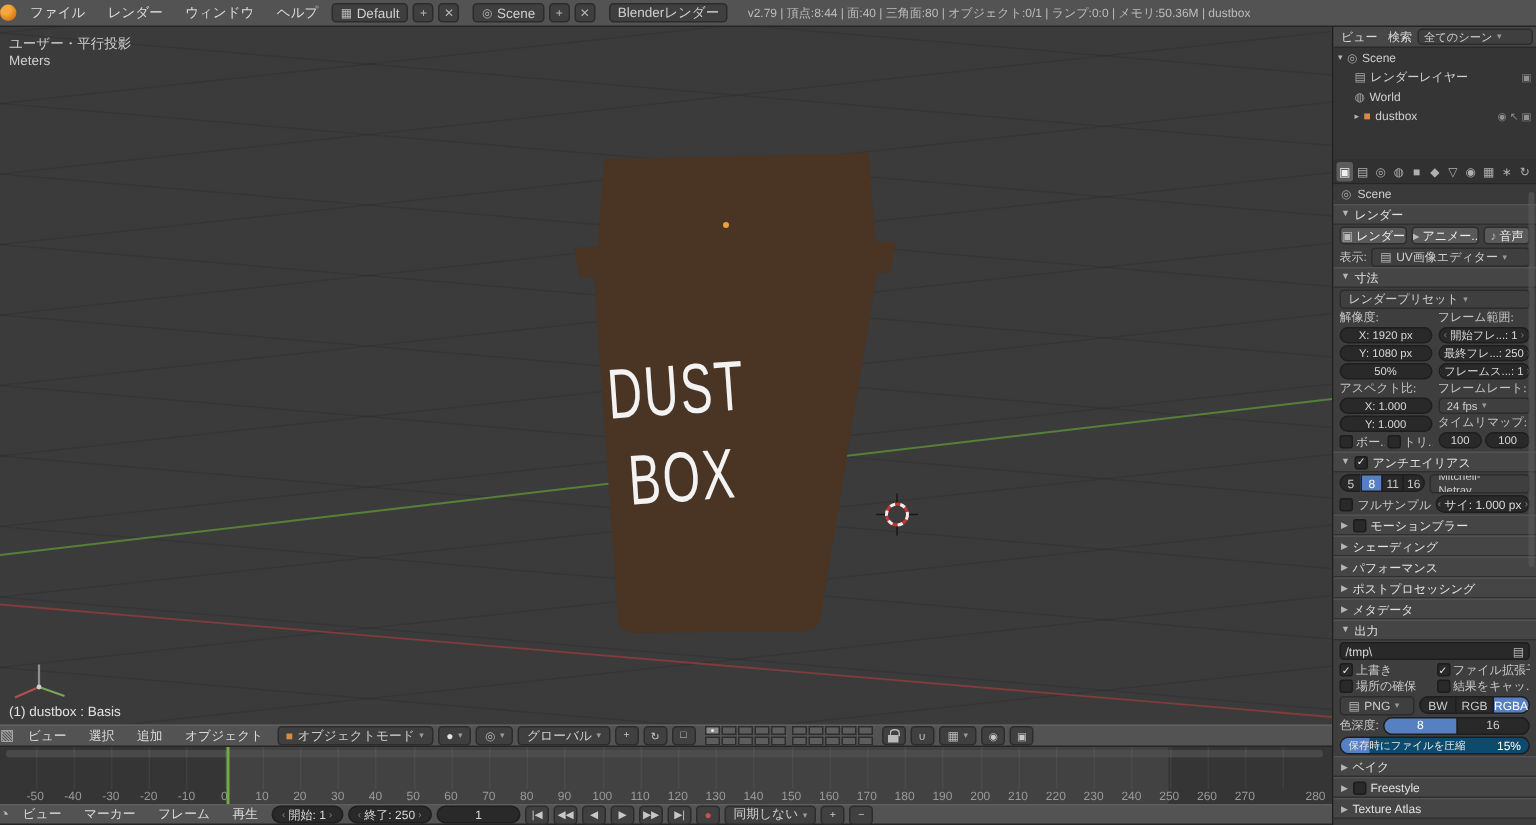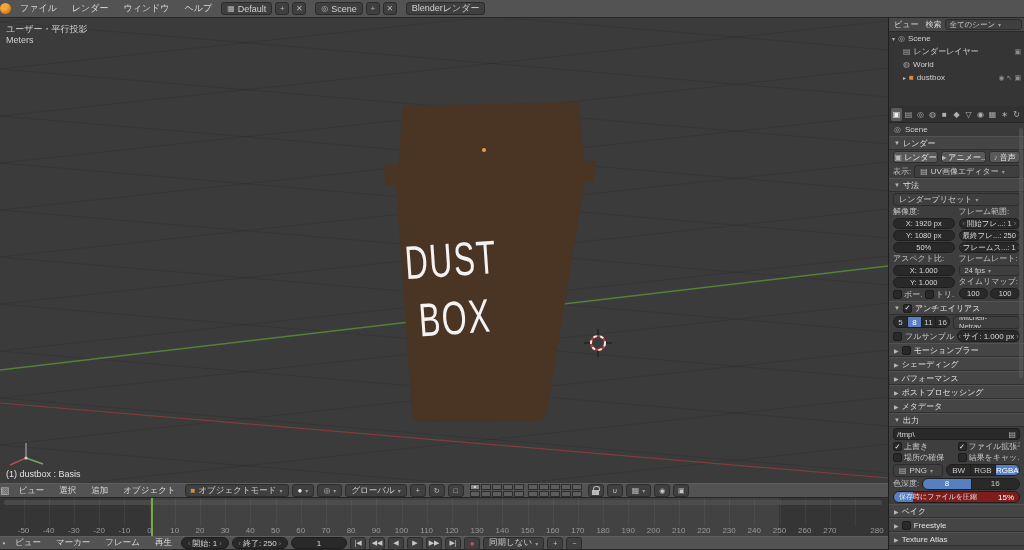--- a/index.html
+++ b/index.html
@@ -81,21 +81,21 @@
   .pcol .plabel { height:10px; line-height:10px;font-family:Liberation Serif, serif; }
   .cbrow { height:11px; display:flex; align-items:center; gap:2px; }
   .half { display:flex; gap:2px; }
   .half .nfield { flex:1; }
   .seg { display:inline-flex; }
   .segb { background:#292929; border:1px solid #1e1e1e; height:12px; min-width:15px; padding:0 2px;
     display:inline-flex; align-items:center; justify-content:center; color:#c9c9c9; margin-left:-1px; }
   .segb:first-child { border-radius:7px 0 0 7px; margin-left:0; }
   .segb:last-child { border-radius:0 7px 7px 0; }
   .segb.sel { background:#5680c2; color:#fff; }
-  .slider { position:relative; flex:1; height:12px; background:#7f1d1d; border:1px solid #1e1e1e;
+  .slider { position:relative; flex:1; height:12px; background:#0c4a6e; border:1px solid #1e1e1e;
     border-radius:7px; display:flex; align-items:center; padding:0 5px; overflow:hidden; }
   .slider-fill { position:absolute; left:0; top:0; bottom:0; background:#5680c2; }
   .slabel { position:relative; flex:1; font-size:7px; white-space:nowrap; overflow:hidden; color:#e8e8e8; }
   .sval { position:relative; color:#fff; }
   .props-vscroll { position:absolute; right:1px; top:110px; width:4px; height:250px; background:#5d5d5d; border-radius:2px; opacity:.55; }
 
   
   .v3d-header { left:0; top:483px; width:888px; height:15px; font-size:8.5px; }
   .layer-wrap { display:inline-flex; gap:4px; margin:0 3px; }
   .layer-group { display:grid; grid-template-columns:repeat(5,10px); grid-auto-rows:6px; gap:1px; }
@@ -135,20 +135,21 @@
     <span class="mini-btn">✕</span>
     <span class="dd" style="margin-left:6px;">
       <span class="bic">◎</span>
       <span>Scene</span>
     </span>
     <span class="mini-btn">+</span>
     <span class="mini-btn">✕</span>
     <span class="dd" style="margin-left:6px;">
       <span>Blenderレンダー</span>
     </span>
+    <span class="stats">v2.79 | 頂点:8:44 | 面:40 | 三角面:80 | オブジェクト:0/1 | ランプ:0:0 | メモリ:50.36M | dustbox</span>
   </div>
 
   <div class="viewport">
     <svg width="888" height="465">
       <g id="vp-grid">
           <line x1="0" y1="-90" x2="888" y2="-185" class="gridline"></line>
           <line x1="0" y1="-90" x2="888" y2="-15" class="gridline"></line>
           <line x1="0" y1="-43" x2="888" y2="-138" class="gridline"></line>
           <line x1="0" y1="-43" x2="888" y2="32" class="gridline"></line>
           <line x1="0" y1="4" x2="888" y2="-91" class="gridline"></line>

